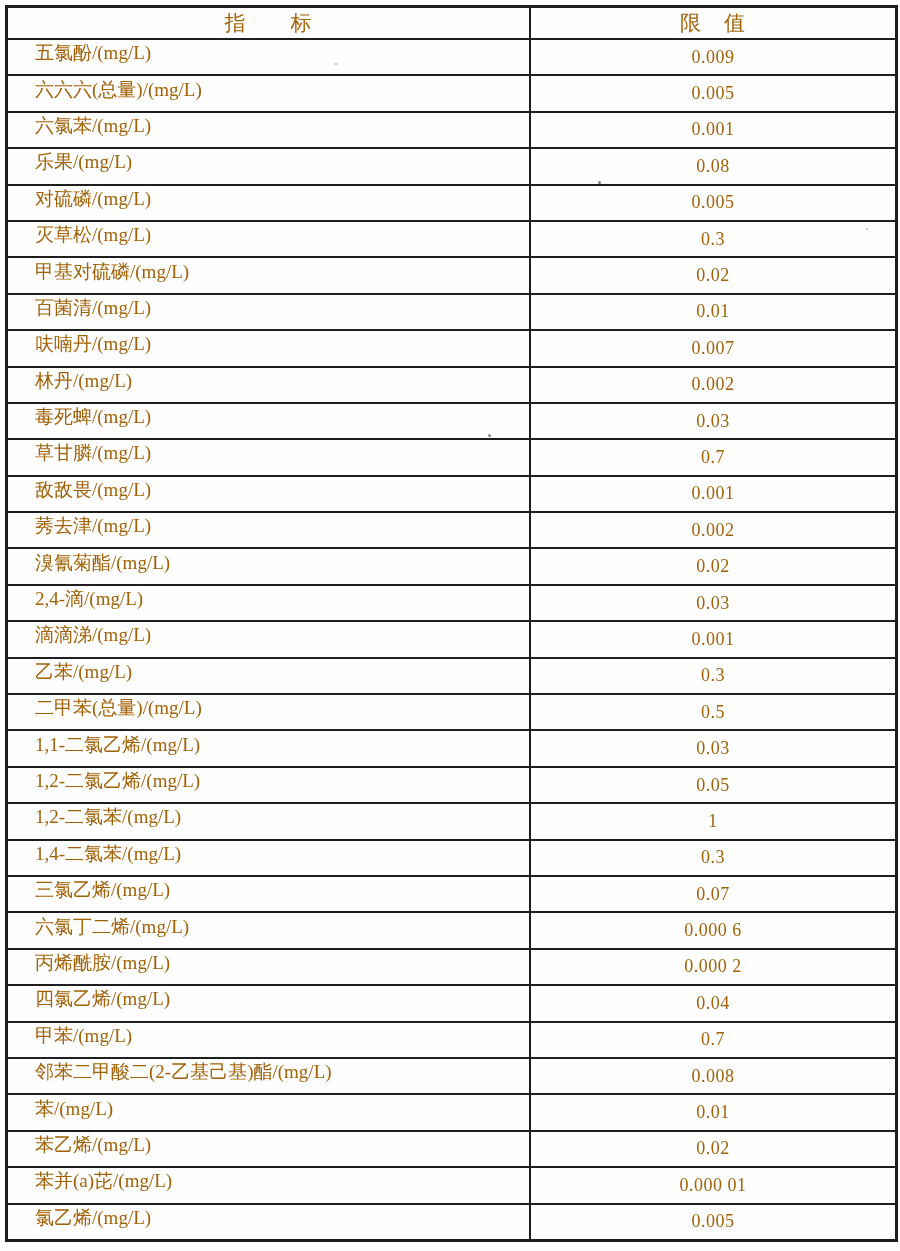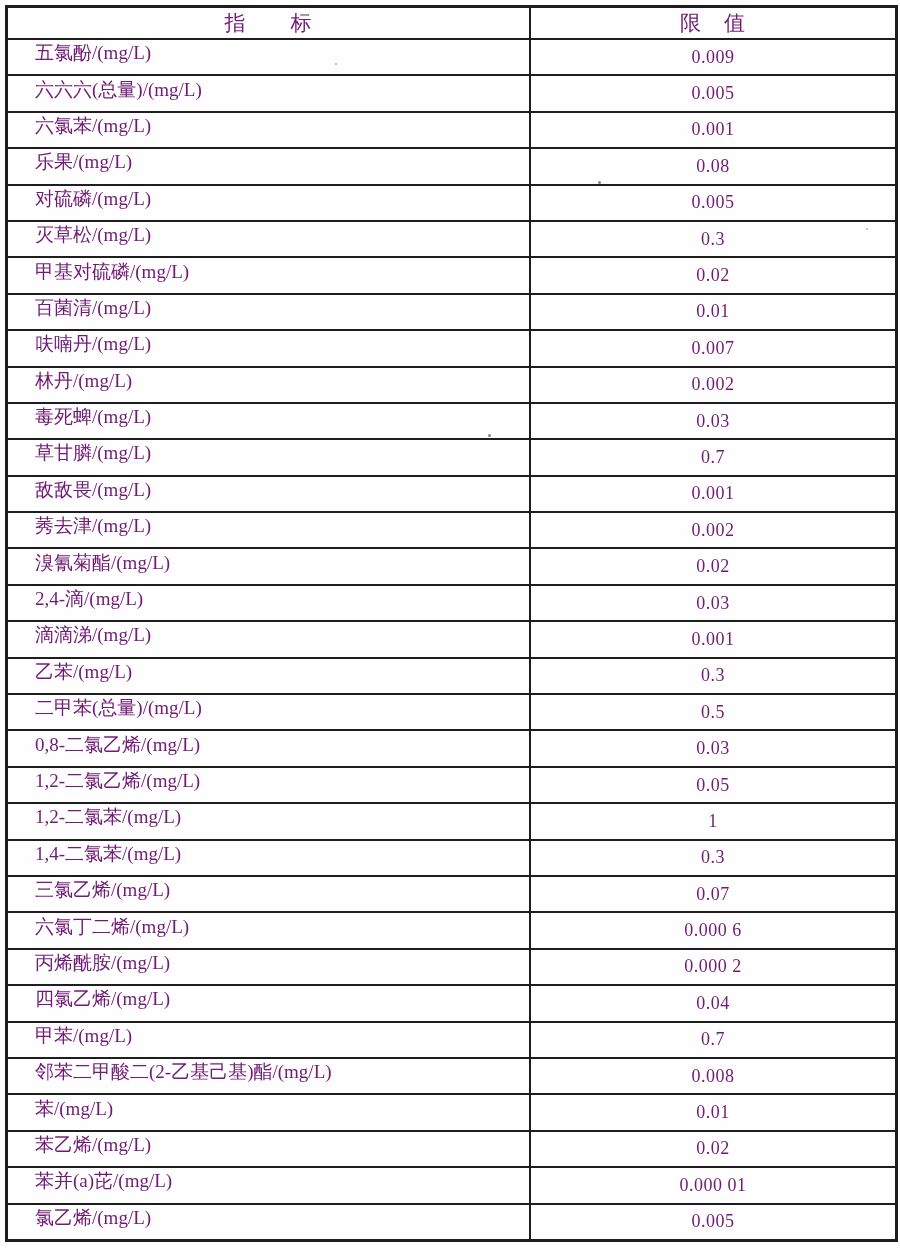--- a/index.html
+++ b/index.html
@@ -6,21 +6,21 @@
     margin: 0;
     padding: 0;
     background: #ffffff;
   }
   #page {
     position: relative;
     width: 900px;
     height: 1251px;
     background: #fefefe;
     font-family: "Liberation Serif", "DejaVu Serif", serif;
-    color: #701a75;
+    color: #a16207;
     overflow: hidden;
   }
   table.limits {
     position: absolute;
     left: 5px;
     top: 5px;
     width: 883px;
     height: 1237px;
     border-collapse: collapse;
     table-layout: fixed;
@@ -150,21 +150,21 @@
         </tr>
         <tr>
           <td class="c-ind">乙苯/(mg/L)</td>
           <td class="c-lim">0.3</td>
         </tr>
         <tr>
           <td class="c-ind">二甲苯(总量)/(mg/L)</td>
           <td class="c-lim">0.5</td>
         </tr>
         <tr>
-          <td class="c-ind">0,8-二氯乙烯/(mg/L)</td>
+          <td class="c-ind">1,1-二氯乙烯/(mg/L)</td>
           <td class="c-lim">0.03</td>
         </tr>
         <tr>
           <td class="c-ind">1,2-二氯乙烯/(mg/L)</td>
           <td class="c-lim">0.05</td>
         </tr>
         <tr>
           <td class="c-ind">1,2-二氯苯/(mg/L)</td>
           <td class="c-lim">1</td>
         </tr>

